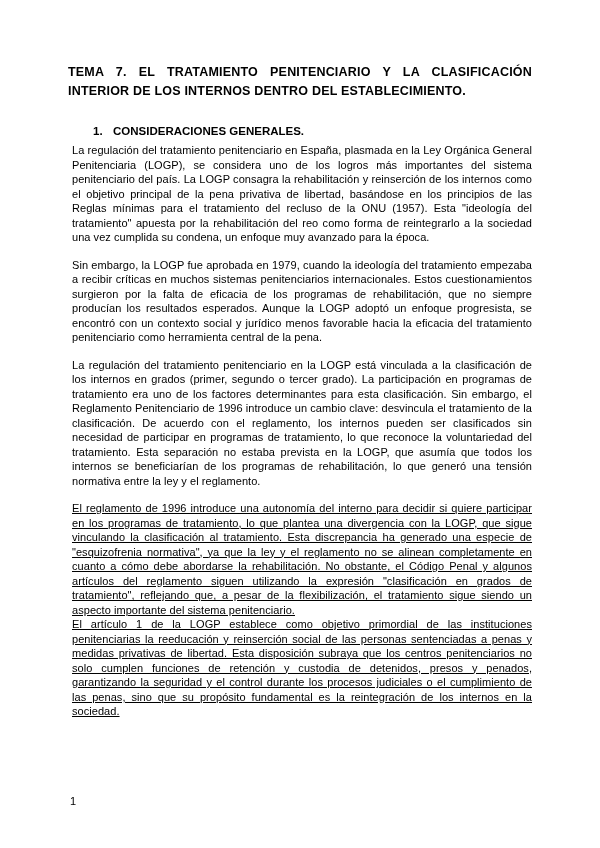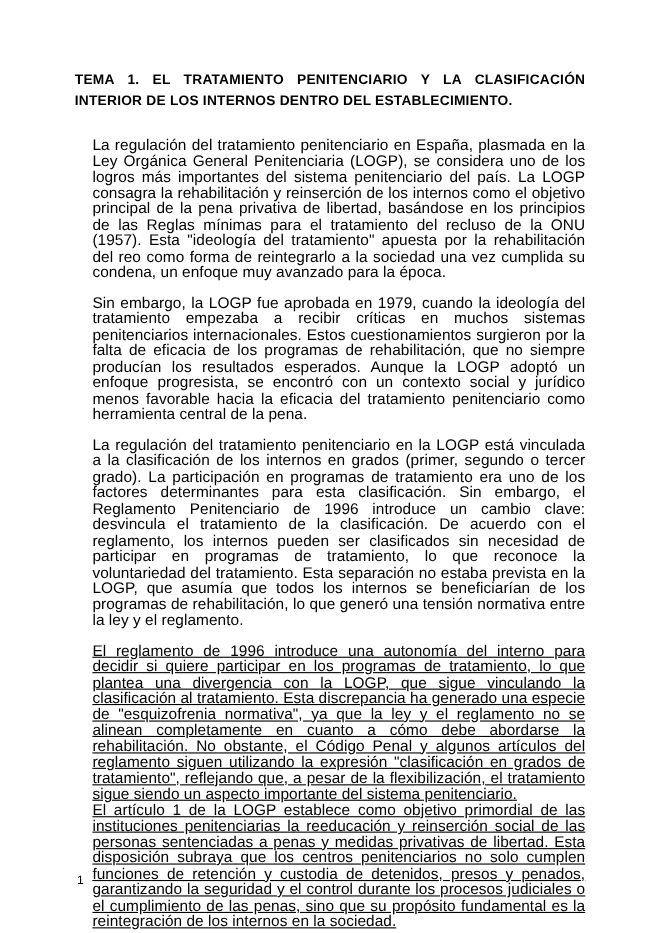--- a/index.html
+++ b/index.html
@@ -41,22 +41,22 @@
     color: #000000;
   }
   .section-heading:first-of-type {
     margin-top: 0;
   }
   .sec-num {
     display: inline-block;
     width: 20px;
   }
   .para {
-    margin: 0 0 13px 16px;
-    font-size: 14px;
+    margin: 0 0 13px 4px;
+    font-size: 11px;
     line-height: 14.5px;
     text-align: justify;
     letter-spacing: 0.05px;
     color: #000000;
   }
   .para:last-child {
     margin-bottom: 0;
     text-decoration: underline;
   }
   section { display: block; }
@@ -68,23 +68,24 @@
     line-height: 14px;
     color: #000000;
   }
 </style>
 </head>
 <body>
 
 <div class="page">
   <div class="content">
 
-    <h1 class="doc-title">TEMA 1. EL TRATAMIENTO PENITENCIARIO Y LA CLASIFICACIÓN INTERIOR DE LOS INTERNOS DENTRO DEL ESTABLECIMIENTO.</h1>
+    <h1 class="doc-title">TEMA 7. EL TRATAMIENTO PENITENCIARIO Y LA CLASIFICACIÓN INTERIOR DE LOS INTERNOS DENTRO DEL ESTABLECIMIENTO.</h1>
 
     <section>
+      <h2 class="section-heading"><span class="sec-num">1.</span><span>CONSIDERACIONES GENERALES.</span></h2>
 
       <p class="para">La regulación del tratamiento penitenciario en España, plasmada en la Ley Orgánica General Penitenciaria (LOGP), se considera uno de los logros más importantes del sistema penitenciario del país. La LOGP consagra la rehabilitación y reinserción de los internos como el objetivo principal de la pena privativa de libertad, basándose en los principios de las Reglas mínimas para el tratamiento del recluso de la ONU (1957). Esta "ideología del tratamiento" apuesta por la rehabilitación del reo como forma de reintegrarlo a la sociedad una vez cumplida su condena, un enfoque muy avanzado para la época.</p>
 
       <p class="para">Sin embargo, la LOGP fue aprobada en 1979, cuando la ideología del tratamiento empezaba a recibir críticas en muchos sistemas penitenciarios internacionales. Estos cuestionamientos surgieron por la falta de eficacia de los programas de rehabilitación, que no siempre producían los resultados esperados. Aunque la LOGP adoptó un enfoque progresista, se encontró con un contexto social y jurídico menos favorable hacia la eficacia del tratamiento penitenciario como herramienta central de la pena.</p>
 
       <p class="para">La regulación del tratamiento penitenciario en la LOGP está vinculada a la clasificación de los internos en grados (primer, segundo o tercer grado). La participación en programas de tratamiento era uno de los factores determinantes para esta clasificación. Sin embargo, el Reglamento Penitenciario de 1996 introduce un cambio clave: desvincula el tratamiento de la clasificación. De acuerdo con el reglamento, los internos pueden ser clasificados sin necesidad de participar en programas de tratamiento, lo que reconoce la voluntariedad del tratamiento. Esta separación no estaba prevista en la LOGP, que asumía que todos los internos se beneficiarían de los programas de rehabilitación, lo que generó una tensión normativa entre la ley y el reglamento.</p>
 
       <p class="para">El reglamento de 1996 introduce una autonomía del interno para decidir si quiere participar en los programas de tratamiento, lo que plantea una divergencia con la LOGP, que sigue vinculando la clasificación al tratamiento. Esta discrepancia ha generado una especie de "esquizofrenia normativa", ya que la ley y el reglamento no se alinean completamente en cuanto a cómo debe abordarse la rehabilitación. No obstante, el Código Penal y algunos artículos del reglamento siguen utilizando la expresión "clasificación en grados de tratamiento", reflejando que, a pesar de la flexibilización, el tratamiento sigue siendo un aspecto importante del sistema penitenciario.</p>
     </section>
 

